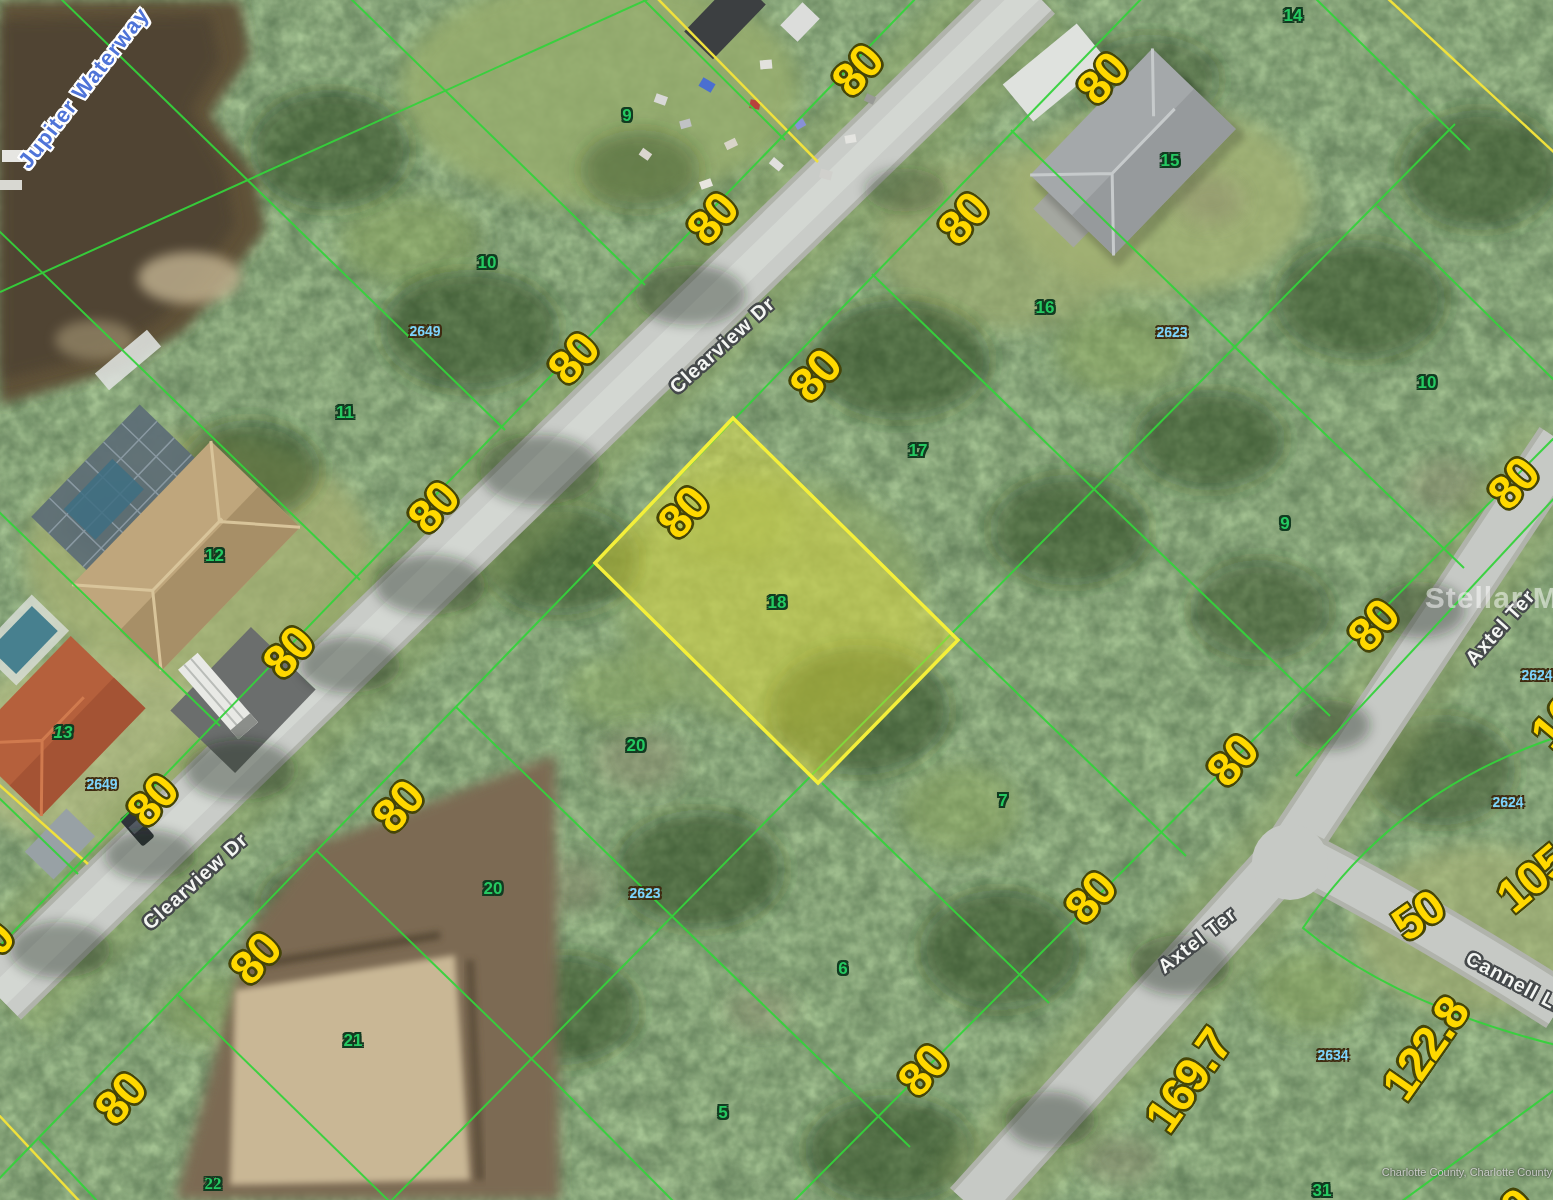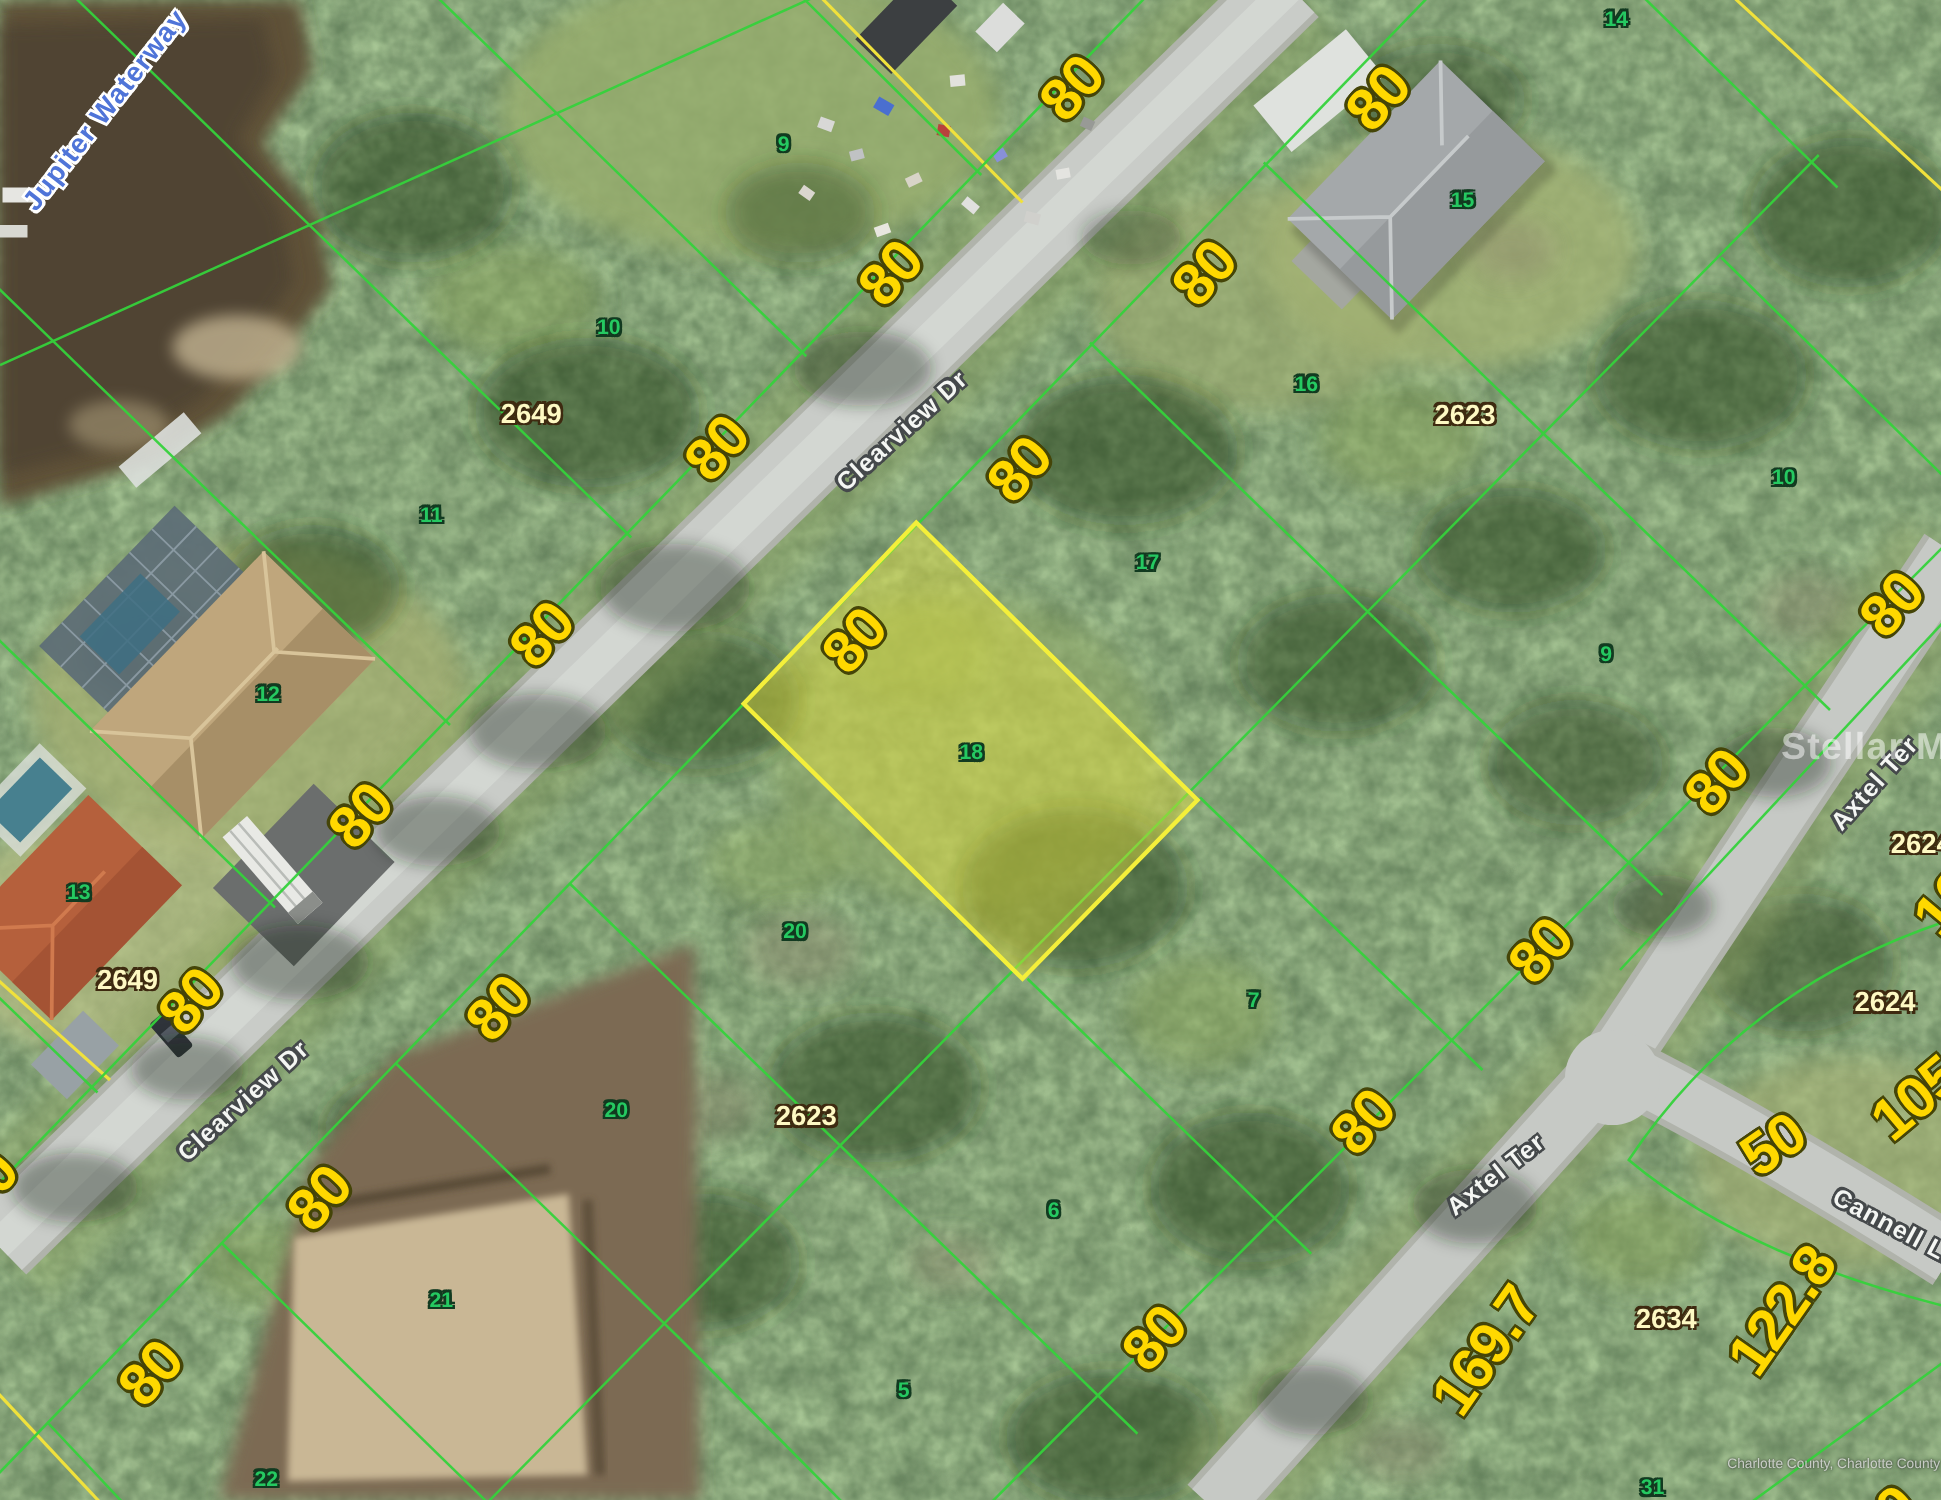--- a/index.html
+++ b/index.html
@@ -7,21 +7,21 @@
          font-family:"Liberation Sans",sans-serif;}
   #terrain{position:absolute;left:0;top:0;}
   #labels{position:absolute;left:0;top:0;width:1553px;height:1200px;}
   .lbl{position:absolute;white-space:nowrap;font-weight:bold;line-height:1;}
   .dim{color:#ffd800;font-size:47px;letter-spacing:-1px;
        text-shadow:-2px -2px 0 #454508,2px -2px 0 #454508,-2px 2px 0 #454508,2px 2px 0 #454508,
                    -2px 0 0 #454508,2px 0 0 #454508,0 -2px 0 #454508,0 2px 0 #454508;}
   .lot{color:#25c961;font-size:17px;
        text-shadow:-2px -2px 0 #123a20,2px -2px 0 #123a20,-2px 2px 0 #123a20,2px 2px 0 #123a20,
                    -2px 0 0 #123a20,2px 0 0 #123a20,0 -2px 0 #123a20,0 2px 0 #123a20;}
-  .pid{color:#fef9c3;font-size:22px;
+  .pid{color:#7dd3fc;font-size:14px;
        text-shadow:-2px -2px 0 #3e2a10,2px -2px 0 #3e2a10,-2px 2px 0 #3e2a10,2px 2px 0 #3e2a10;}
   .street{color:#f4f6f3;font-size:20px;letter-spacing:1px;
        text-shadow:-2px -2px 0 #45494b,2px -2px 0 #45494b,-2px 2px 0 #45494b,2px 2px 0 #45494b,
                    -2px 0 0 #45494b,2px 0 0 #45494b,0 -2px 0 #45494b,0 2px 0 #45494b;}
   .water{color:#4f74d8;font-size:22px;letter-spacing:1px;
        text-shadow:-2px -2px 0 #fff,2px -2px 0 #fff,-2px 2px 0 #fff,2px 2px 0 #fff,
                    -2px 0 0 #fff,2px 0 0 #fff,0 -2px 0 #fff,0 2px 0 #fff;}
   .wm{color:rgba(255,255,255,0.5);font-size:30px;font-weight:bold;letter-spacing:1px;text-shadow:none;}
   .attr{color:rgba(240,240,240,0.75);font-size:11px;font-weight:normal;text-shadow:0 0 2px #1a1a1a;}
 </style>
@@ -282,30 +282,30 @@
       <div class="lbl dim" style="left: 1418px; top: 915px; transform: translate(-50%, -50%) rotate(-35deg);">50</div>
       <div class="lbl dim" style="left: 1532px; top: 878px; transform: translate(-50%, -50%) rotate(-40deg);">105</div>
       <div class="lbl dim" style="left: 1425px; top: 1048px; transform: translate(-50%, -50%) rotate(-55deg);">122.8</div>
       <div class="lbl dim" style="left: 1188px; top: 1080px; transform: translate(-50%, -50%) rotate(-55deg);">169.7</div>
       <div class="lbl dim" style="left: 1556px; top: 722px; transform: translate(-50%, -50%) rotate(-50deg);">16</div>
       <div class="lbl dim" style="left: 1507px; top: 1214px; transform: translate(-50%, -50%) rotate(-40deg);">80</div>
       <div class="lbl lot" style="left: 627px; top: 115px; transform: translate(-50%, -50%) rotate(0deg);">9</div>
       <div class="lbl lot" style="left: 487px; top: 262px; transform: translate(-50%, -50%) rotate(0deg);">10</div>
       <div class="lbl lot" style="left: 345px; top: 396px; transform: translate(-50%, -50%) rotate(0deg); margin-top: 16px;">11</div>
       <div class="lbl lot" style="left: 205px; top: 555px; transform: translate(-50%, -50%) rotate(0deg); padding-left: 19px;">12</div>
-      <div class="lbl lot" style="left: 63px; top: 714px; transform: translate(-50%, -50%) rotate(0deg);">13</div>
+      <div class="lbl lot" style="left: 63px; top: 732px; transform: translate(-50%, -50%) rotate(0deg); font-style: italic;">13</div>
       <div class="lbl lot" style="left: 1293px; top: 15px; transform: translate(-50%, -50%) rotate(0deg);">14</div>
       <div class="lbl lot" style="left: 1170px; top: 160px; transform: translate(-50%, -50%) rotate(0deg); text-align: right;">15</div>
       <div class="lbl lot" style="left: 1045px; top: 307px; transform: translate(-50%, -50%) rotate(0deg);">16</div>
       <div class="lbl lot" style="left: 918px; top: 450px; transform: translate(-50%, -50%) rotate(0deg);">17</div>
       <div class="lbl lot" style="left: 777px; top: 602px; transform: translate(-50%, -50%) rotate(0deg);">18</div>
       <div class="lbl lot" style="left: 636px; top: 745px; transform: translate(-50%, -50%) rotate(0deg);">20</div>
       <div class="lbl lot" style="left: 493px; top: 888px; transform: translate(-50%, -50%) rotate(0deg);">20</div>
       <div class="lbl lot" style="left: 353px; top: 1040px; transform: translate(-50%, -50%) rotate(0deg);">21</div>
-      <div class="lbl lot" style="left: 213px; top: 1183px; transform: translate(-50%, -50%) rotate(0deg);">22</div>
+      <div class="lbl lot" style="left: 213px; top: 1183px; transform: translate(-50%, -50%) rotate(0deg); font-family: Liberation Serif, serif;">22</div>
       <div class="lbl lot" style="left: 723px; top: 1112px; transform: translate(-50%, -50%) rotate(0deg);">5</div>
       <div class="lbl lot" style="left: 843px; top: 968px; transform: translate(-50%, -50%) rotate(0deg);">6</div>
       <div class="lbl lot" style="left: 1003px; top: 800px; transform: translate(-50%, -50%) rotate(0deg);">7</div>
       <div class="lbl lot" style="left: 1285px; top: 523px; transform: translate(-50%, -50%) rotate(0deg);">9</div>
       <div class="lbl lot" style="left: 1427px; top: 382px; transform: translate(-50%, -50%) rotate(0deg);">10</div>
       <div class="lbl lot" style="left: 1322px; top: 1190px; transform: translate(-50%, -50%) rotate(0deg);">31</div>
       <div class="lbl pid" style="left: 425px; top: 331px; transform: translate(-50%, -50%) rotate(0deg);">2649</div>
       <div class="lbl pid" style="left: 102px; top: 784px; transform: translate(-50%, -50%) rotate(0deg);">2649</div>
       <div class="lbl pid" style="left: 1172px; top: 332px; transform: translate(-50%, -50%) rotate(0deg);">2623</div>
       <div class="lbl pid" style="left: 645px; top: 893px; transform: translate(-50%, -50%) rotate(0deg);">2623</div>

